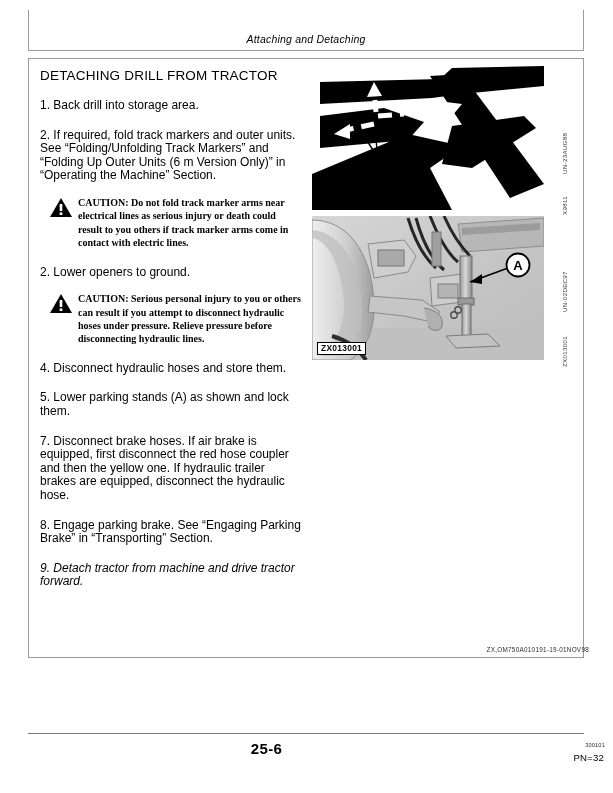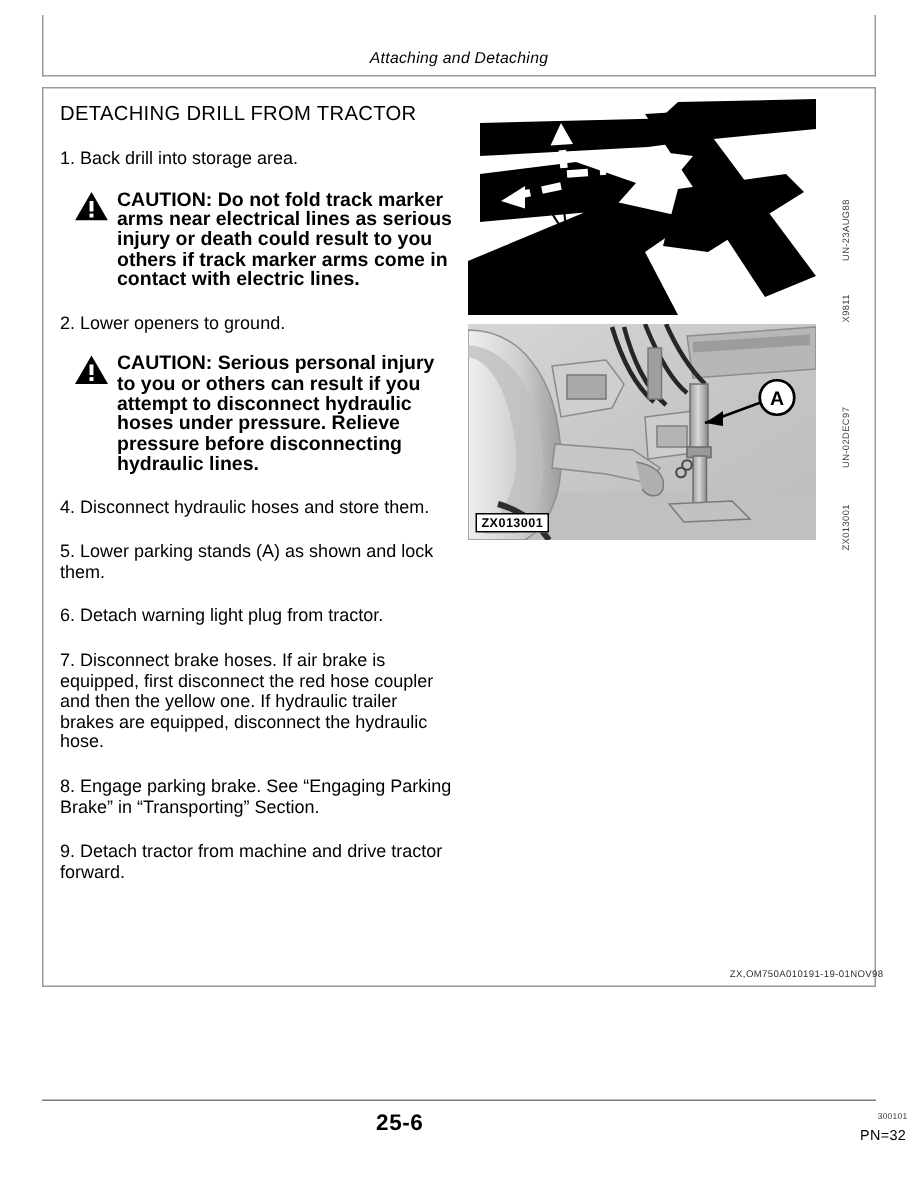--- a/index.html
+++ b/index.html
@@ -62,39 +62,40 @@
     font-weight: normal;
     letter-spacing: 0.2px;
     margin: 0 0 16px 0;
   }
   .step {
     font-size: 12px;
     line-height: 13.6px;
     margin: 16px 0 13px 0;
     text-align: left;
   }
-  .step:last-child { margin-bottom: 0; }
+  .step:last-child { margin-bottom: 0; font-style: italic; }
 
   
   .caution {
     display: flex;
     align-items: flex-start;
     margin: 0 0 14px 0;
     padding-left: 10px;
   }
   .caution-icon {
     flex: 0 0 auto;
     width: 22px;
     margin-right: 6px;
     padding-top: 2px;
   }
   .caution-text {
-    font-size: 13px;
+    font-size: 10px;
     line-height: 13.4px;
     font-weight: bold;
+    font-family: Liberation Serif, serif;
   }
 
   
   .art-col {
     position: absolute;
     left: 312px; top: 64px;
     width: 232px;
   }
 
   
@@ -192,20 +193,21 @@
     <div class="header-title">Attaching and Detaching</div>
   </div>
 
   <div class="content-box"></div>
 
   <div class="text-col">
 
     <h1 class="section-title">DETACHING DRILL FROM TRACTOR</h1>
 
     <p class="step">1. Back drill into storage area.</p>
+    <p class="step">2. If required, fold track markers and outer units. See “Folding/Unfolding  Track Markers” and “Folding Up Outer Units  (6  m  Version Only)” in “Operating the Machine” Section.</p>
 
     <div class="caution">
       <div class="caution-icon">
         <svg width="22" height="19" viewBox="0 0 22 19" aria-hidden="true">
           <polygon points="11,0 22,19 0,19" fill="#000000"></polygon>
           <rect x="9.7" y="6" width="2.6" height="7" fill="#ffffff"></rect>
           <rect x="9.7" y="14.4" width="2.6" height="2.6" fill="#ffffff"></rect>
         </svg>
       </div>
       <div class="caution-text">CAUTION: Do not fold track marker arms near electrical  lines as serious injury or death could result to you others if track marker arms come in  contact with electric lines.</div>
@@ -219,21 +221,20 @@
           <polygon points="11,0 22,19 0,19" fill="#000000"></polygon>
           <rect x="9.7" y="6" width="2.6" height="7" fill="#ffffff"></rect>
           <rect x="9.7" y="14.4" width="2.6" height="2.6" fill="#ffffff"></rect>
         </svg>
       </div>
       <div class="caution-text">CAUTION: Serious personal injury to you or others  can result if you attempt to disconnect hydraulic  hoses under pressure. Relieve pressure before disconnecting hydraulic lines.</div>
     </div>
 
     <p class="step">4. Disconnect hydraulic hoses and store them.</p>
     <p class="step">5. Lower parking stands  (A) as shown and lock them.</p>
-    <p class="step">6. Detach warning light plug from tractor.</p>
     <p class="step">7. Disconnect brake hoses. If air brake is equipped, first disconnect  the red hose coupler and then the yellow one.  If hydraulic trailer brakes are equipped, disconnect the  hydraulic hose.</p>
     <p class="step">8. Engage parking brake. See “Engaging Parking Brake” in  “Transporting” Section.</p>
     <p class="step">9. Detach tractor from machine and drive tractor forward.</p>
   </div>
 
   <div class="art-col">
 
     <div class="fig-lineart">
       <svg width="232" height="146" viewBox="0 0 232 146" aria-hidden="true">
         <rect x="0" y="0" width="232" height="146" fill="#ffffff"></rect>

